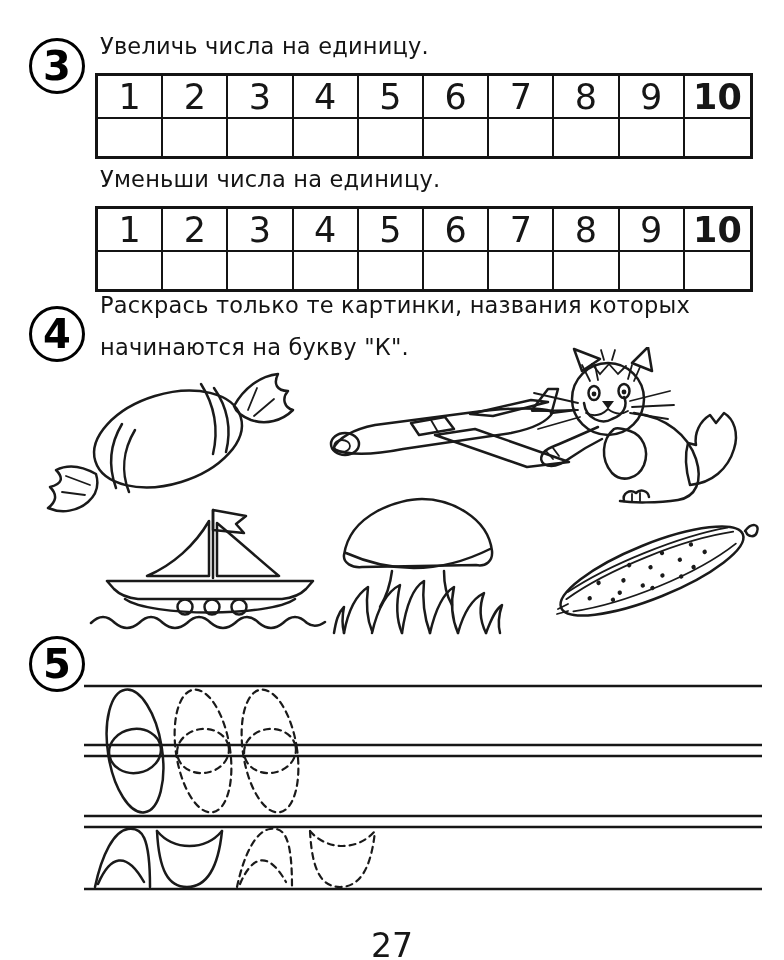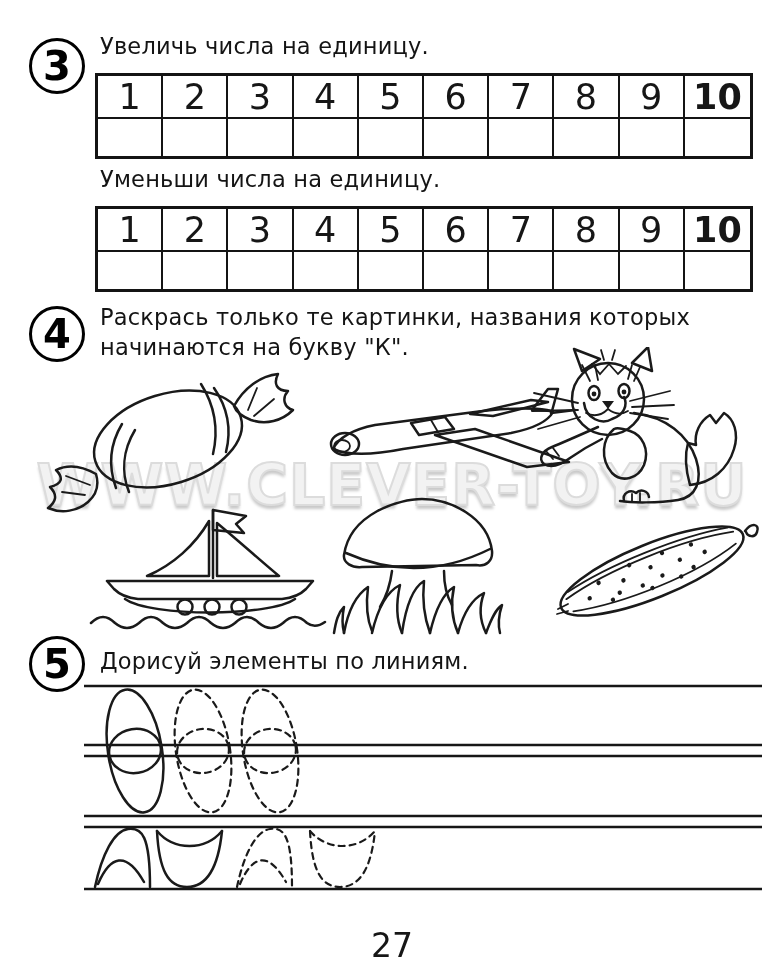--- a/index.html
+++ b/index.html
@@ -87,24 +87,23 @@
     <div class="a"></div>
     <div class="a"></div>
     <div class="a"></div>
     <div class="a"></div>
     <div class="a last"></div>
   </div>
 
   <div class="badge" style="left:29px;top:306px;">
     <span>4</span>
   </div>
-  <div class="instr" style="left:100px;top:304px;">Раскрась только те картинки, названия которых</div>
+  <div class="instr" style="left:100px;top:292px;">Раскрась только те картинки, названия которых</div>
   <div class="instr" style="left:100px;top:334px;">начинаются на букву "К".</div>
 
-  <div class="watermark">WWW.CLEVER-TOY.RU</div>
 
   <div class="draw" style="left:38px;top:366px;width:265px;height:152px;">
     <svg viewBox="0 0 265 152">
       <ellipse class="ln" cx="130" cy="73" rx="76" ry="45" transform="rotate(-17 130 73)"></ellipse>
       <path class="ln" d="M 176,22 C 190,42 194,62 188,86"></path>
       <path class="ln" d="M 163,18 C 177,40 181,62 175,88"></path>
       <path class="ln" d="M 84,58 C 72,78 70,100 78,122"></path>
       <path class="ln" d="M 97,64 C 85,84 83,106 91,126"></path>
       <path class="ln" d="M 58,108 C 44,100 30,98 18,104 C 26,112 24,118 12,121 C 20,129 18,136 10,142 C 24,148 40,145 50,136 C 59,128 61,118 58,108 Z"></path>
       <path class="lnthin" d="M 28,110 L 52,119"></path>
@@ -212,21 +211,20 @@
           <circle class="fillb" cx="135" cy="86" r="2.2"></circle>
       </g>
       <path class="ln" d="M 203,30 C 210,21 218,23 215,31 C 213,37 206,36 204,31"></path>
       <path class="lnthin" d="M 16,108 L 26,103 M 15,113 L 26,110"></path>
     </svg>
   </div>
 
   <div class="badge" style="left:29px;top:636px;">
     <span>5</span>
   </div>
-  <div class="instr" style="left:100px;top:648px;">Дорисуй элементы по линиям.</div>
 
   <div class="practice">
     <svg viewBox="0 0 682 218">
 
       <line class="rule" x1="2" y1="8" x2="680" y2="8"></line>
       <line class="rule" x1="2" y1="67" x2="680" y2="67"></line>
       <line class="rule" x1="2" y1="78" x2="680" y2="78"></line>
       <line class="rule" x1="2" y1="138" x2="680" y2="138"></line>
       <line class="rule" x1="2" y1="149" x2="680" y2="149"></line>
       <line class="rule" x1="2" y1="211" x2="680" y2="211"></line>

